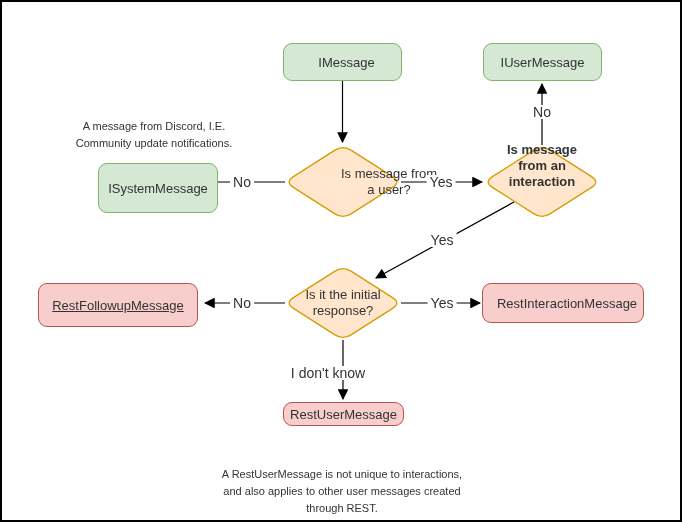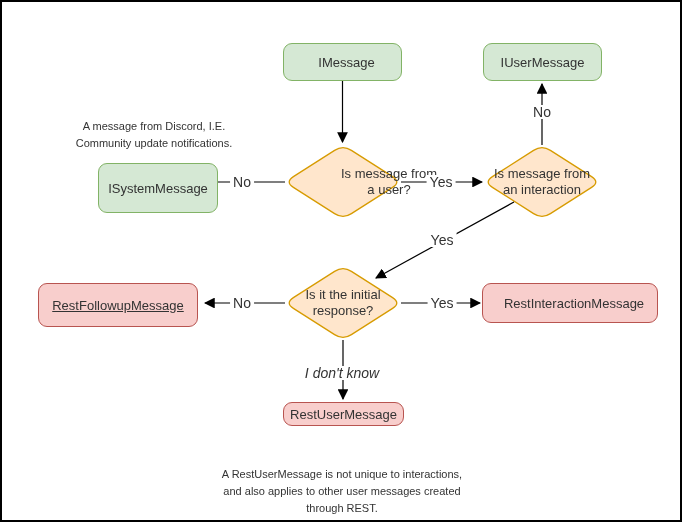--- a/index.html
+++ b/index.html
@@ -115,39 +115,39 @@
   </div>
 
   <div class="node green" style="left:96px; top:161px; width:120px; height:50px;justify-content:center;">
     <span>ISystemMessage</span>
   </div>
 
   <div class="node red" style="left:36px; top:281px; width:160px; height:44px;text-decoration:underline;">
     <span>RestFollowupMessage</span>
   </div>
 
-  <div class="node red" style="left:480px; top:281px; width:176px; height:40px;padding-left:8px;">
+  <div class="node red" style="left:480px; top:281px; width:162px; height:40px;padding-left:8px;">
     <span>RestInteractionMessage</span>
   </div>
 
   <div class="node red" style="left:281px; top:400px; width:121px; height:24px;">
     <span>RestUserMessage</span>
   </div>
 
   <div class="diamond-label" style="left:341px; top:180px;margin-left:46px;">Is message from a user?</div>
-  <div class="diamond-label" style="left:540px; top:180px;">Is message from an interaction</div>
+  <div class="diamond-label" style="left:540px; top:164px;font-weight:bold;">Is message from an interaction</div>
   <div class="diamond-label" style="left:341px; top:301px;">Is it the initial response?</div>
 
   <div class="edge-label" style="left:240px; top:180px;">No</div>
   <div class="edge-label" style="left:439px; top:180px;">Yes</div>
   <div class="edge-label" style="left:540px; top:110px;">No</div>
   <div class="edge-label" style="left:440px; top:238px;">Yes</div>
   <div class="edge-label" style="left:240px; top:301px;">No</div>
   <div class="edge-label" style="left:440px; top:301px;">Yes</div>
-  <div class="edge-label" style="left:340px; top:371px;font-style:italic;">I don't know</div>
+  <div class="edge-label" style="left:326px; top:371px;">I don't know</div>
 
   <div class="annotation" style="left:42px; top:116px; width:220px;">
     <div>A message from Discord, I.E.</div>
     <div>Community update notifications.</div>
   </div>
 
   <div class="annotation" style="left:185px; top:443px; width:310px;margin-top:21px;">
     <div>A RestUserMessage is not unique to interactions,</div>
     <div>and also applies to other user messages created</div>
     <div>through REST.</div>

